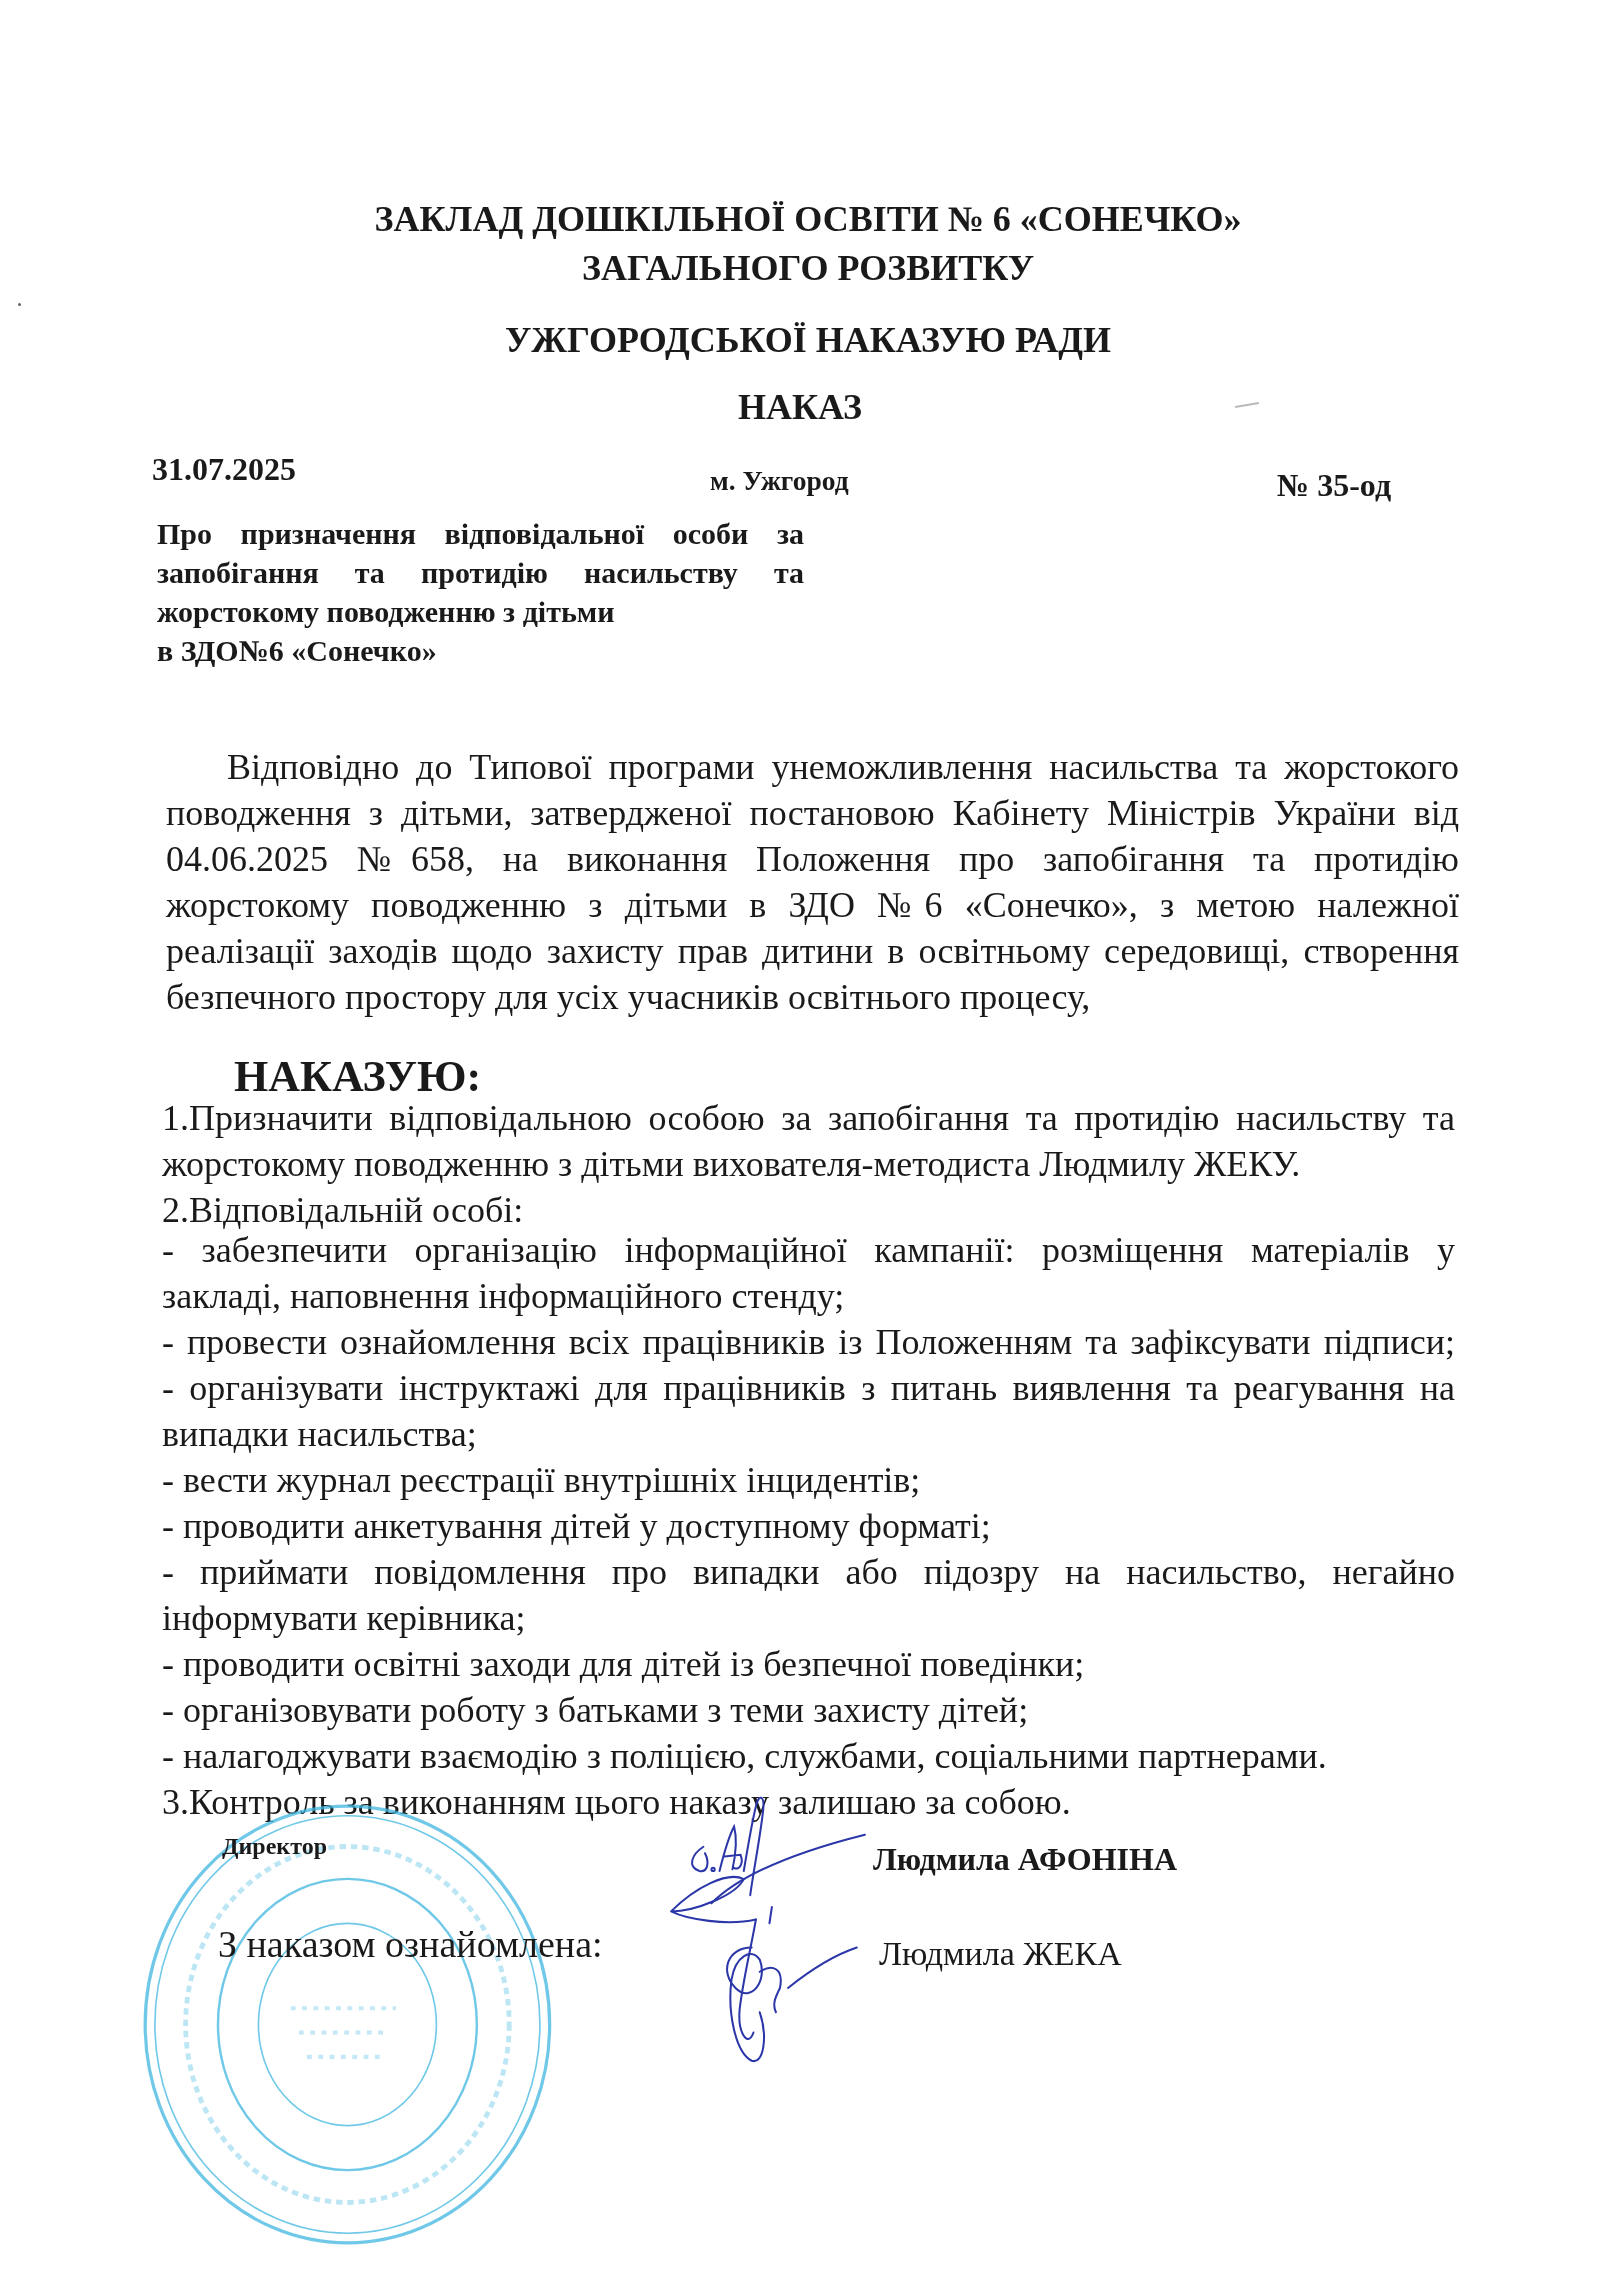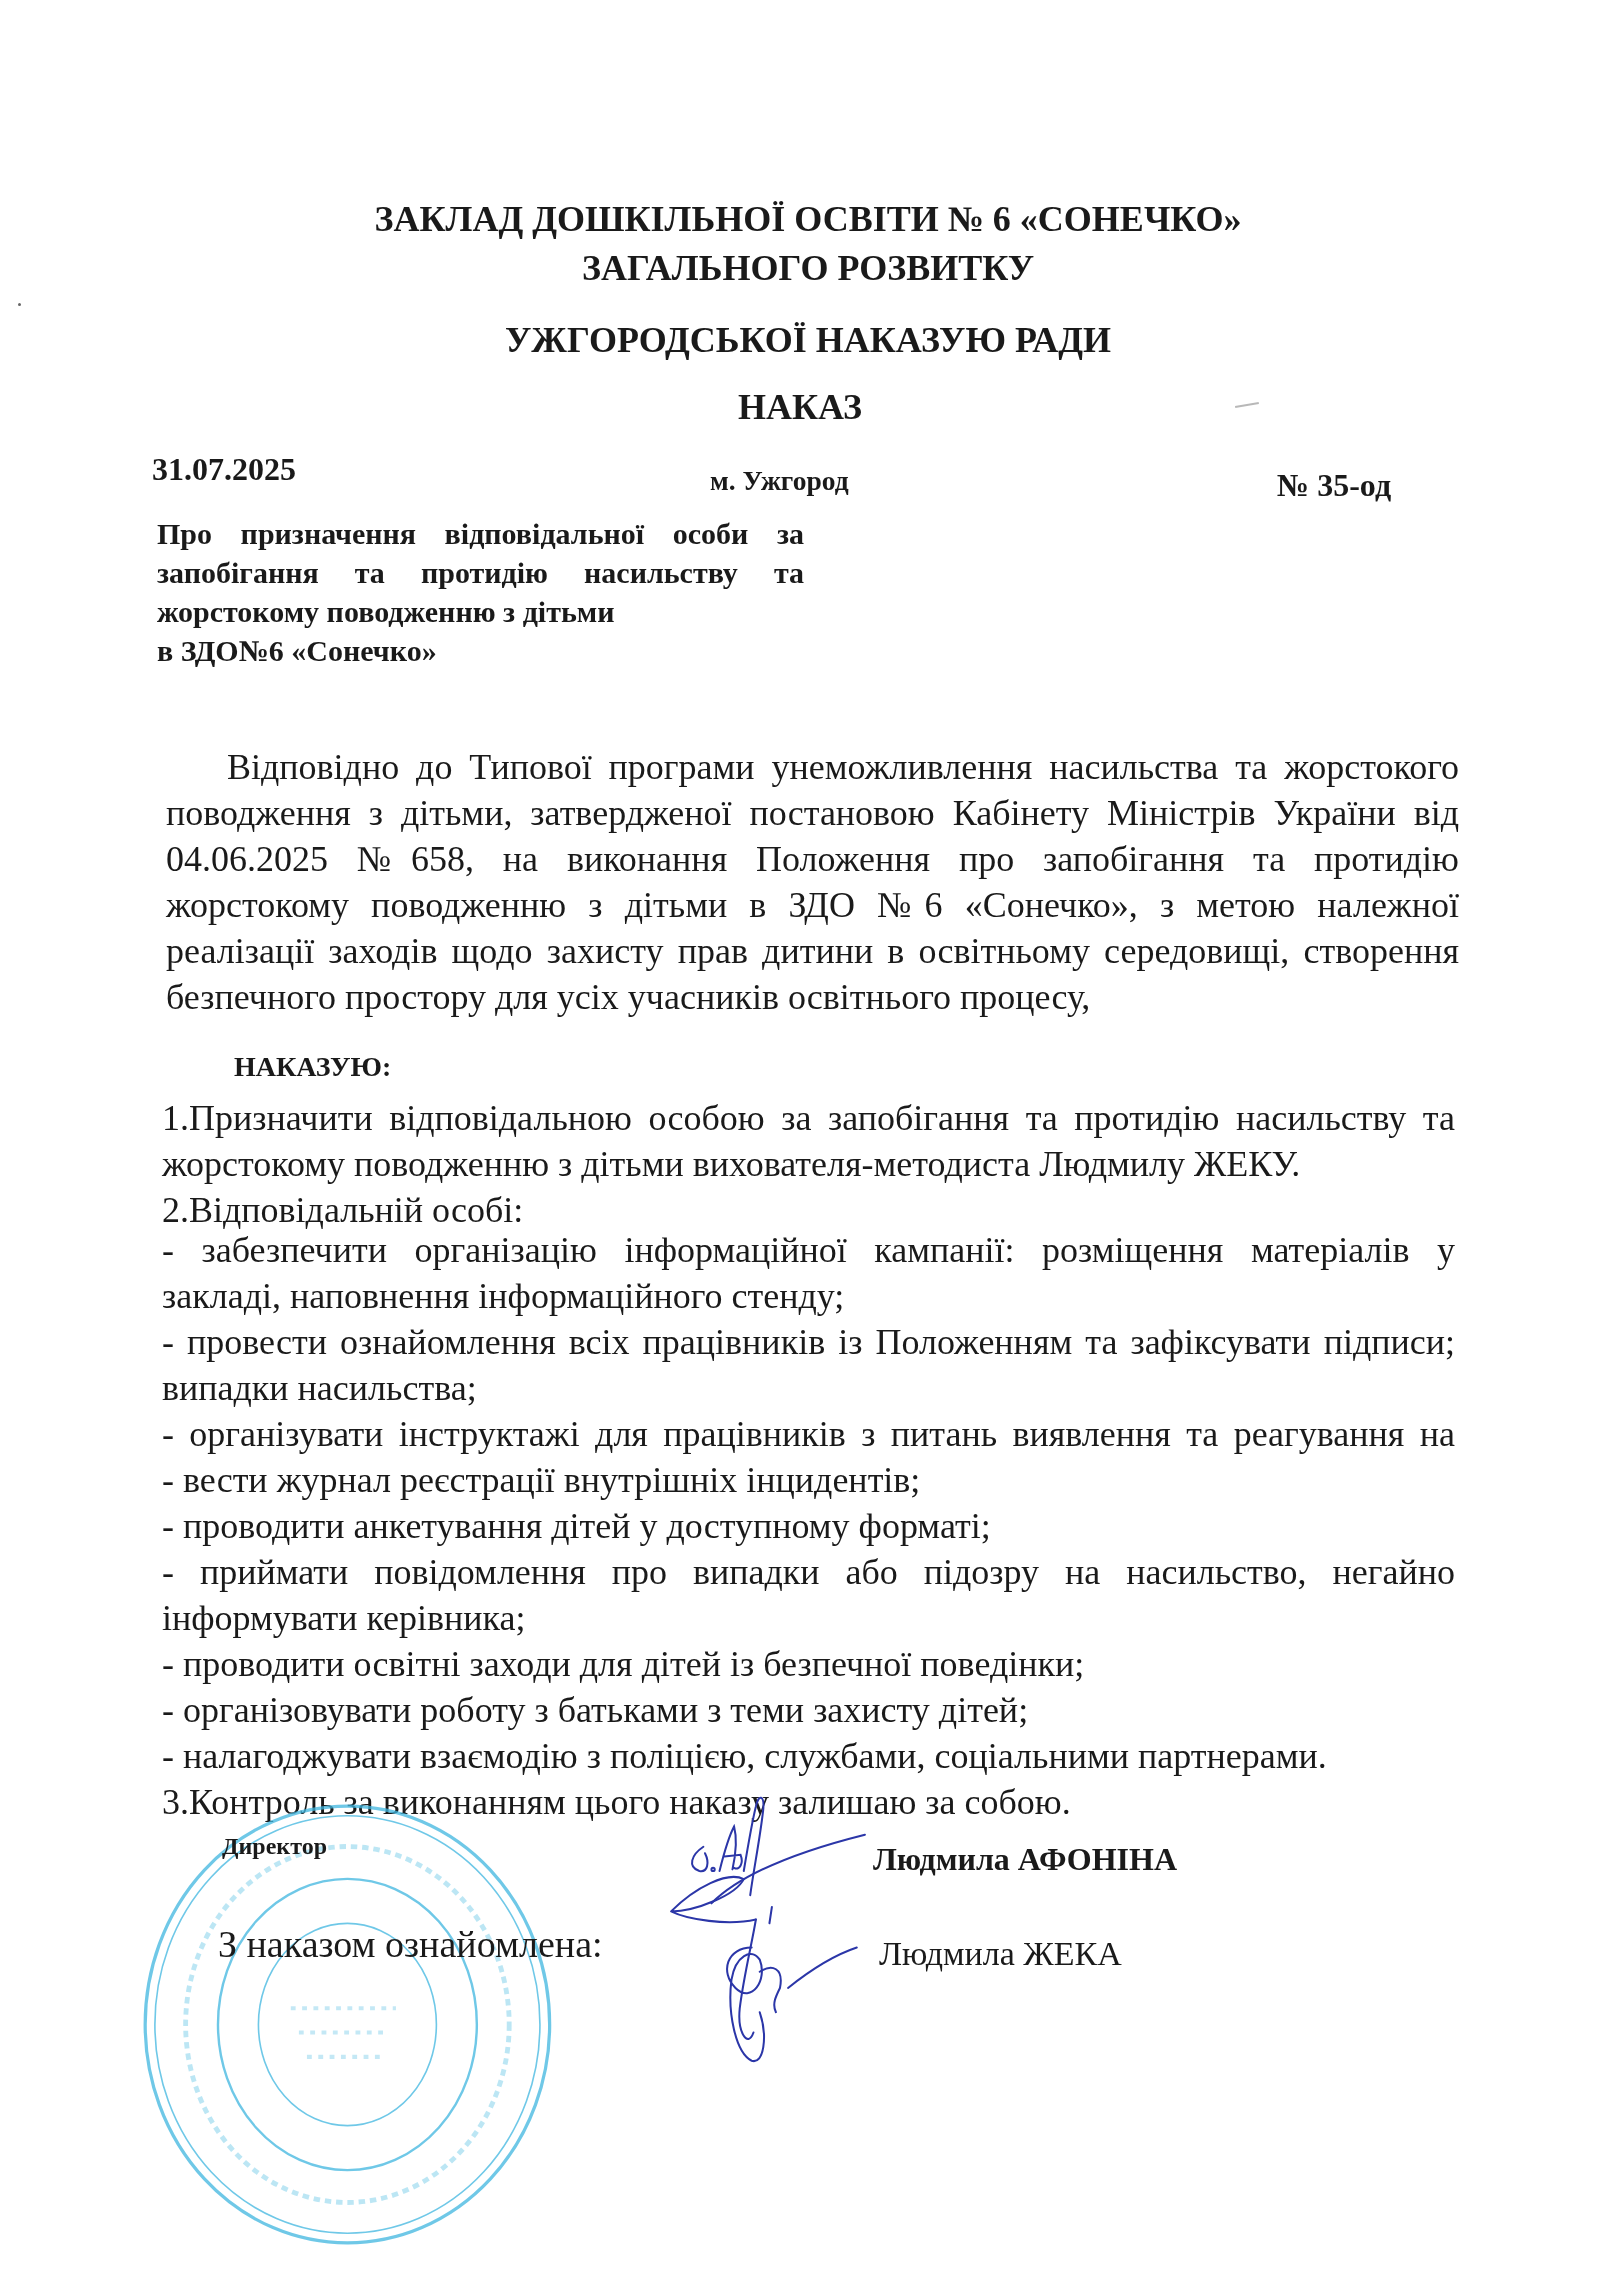--- a/index.html
+++ b/index.html
@@ -40,31 +40,31 @@
 
 <div class="body" style="top:744px;">
   <span class="ln" style="padding-left:61px;">Відповідно до Типової програми унеможливлення насильства та жорстокого</span>
   <span class="ln">поводження з дітьми, затвердженої постановою Кабінету Міністрів України від</span>
   <span class="ln">04.06.2025 №658, на виконання Положення про запобігання та протидію</span>
   <span class="ln">жорстокому поводженню з дітьми в ЗДО №6 «Сонечко», з метою належної</span>
   <span class="ln">реалізації заходів щодо захисту прав дитини в освітньому середовищі, створення</span>
   <span class="ln left">безпечного простору для усіх учасників освітнього процесу,</span>
 </div>
 
-<div class="abs bold" style="left:234px; top:1051px; font-size:28px;">НАКАЗУЮ:</div>
+<div class="abs bold" style="left:234px; top:1051px; font-size:44px;">НАКАЗУЮ:</div>
 
 <div class="body" style="top:1095px; left:162px;">
   <span class="ln">1.Призначити відповідальною особою за запобігання та протидію насильству та</span>
   <span class="ln left">жорстокому поводженню з дітьми вихователя-методиста Людмилу ЖЕКУ.</span>
   <span class="ln left" style="height:40px;">2.Відповідальній особі:</span>
   <span class="ln">- забезпечити організацію інформаційної кампанії: розміщення матеріалів у</span>
   <span class="ln left">закладі, наповнення інформаційного стенду;</span>
   <span class="ln">- провести ознайомлення всіх працівників із Положенням та зафіксувати підписи;</span>
+  <span class="ln">- організувати інструктажі для працівників з питань виявлення та реагування на</span>
   <span class="ln left">випадки насильства;</span>
-  <span class="ln">- організувати інструктажі для працівників з питань виявлення та реагування на</span>
   <span class="ln left">- вести журнал реєстрації внутрішніх інцидентів;</span>
   <span class="ln left">- проводити анкетування дітей у доступному форматі;</span>
   <span class="ln">- приймати повідомлення про випадки або підозру на насильство, негайно</span>
   <span class="ln left">інформувати керівника;</span>
   <span class="ln left">- проводити освітні заходи для дітей із безпечної поведінки;</span>
   <span class="ln left">- організовувати роботу з батьками з теми захисту дітей;</span>
   <span class="ln left">- налагоджувати взаємодію з поліцією, службами, соціальними партнерами.</span>
   <span class="ln left">3.Контроль за виконанням цього наказу залишаю за собою.</span>
 </div>
 

